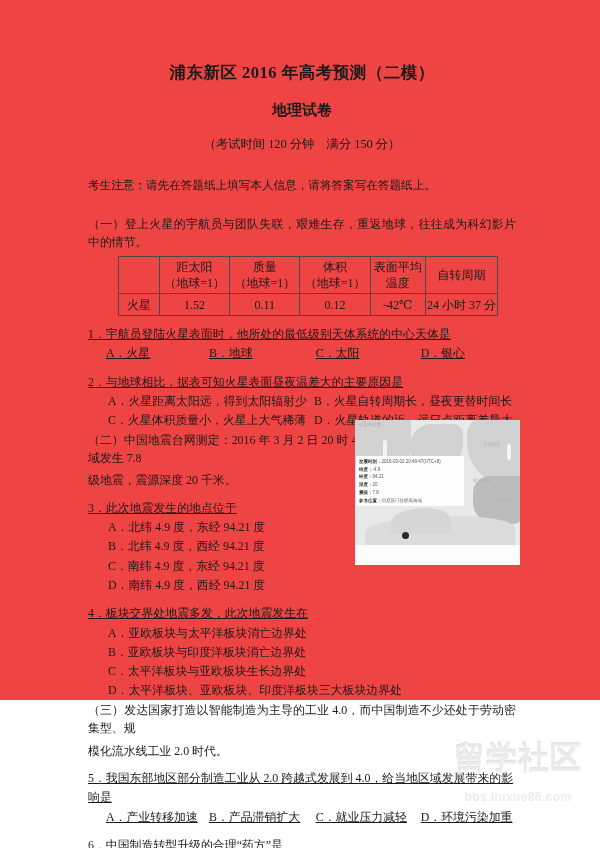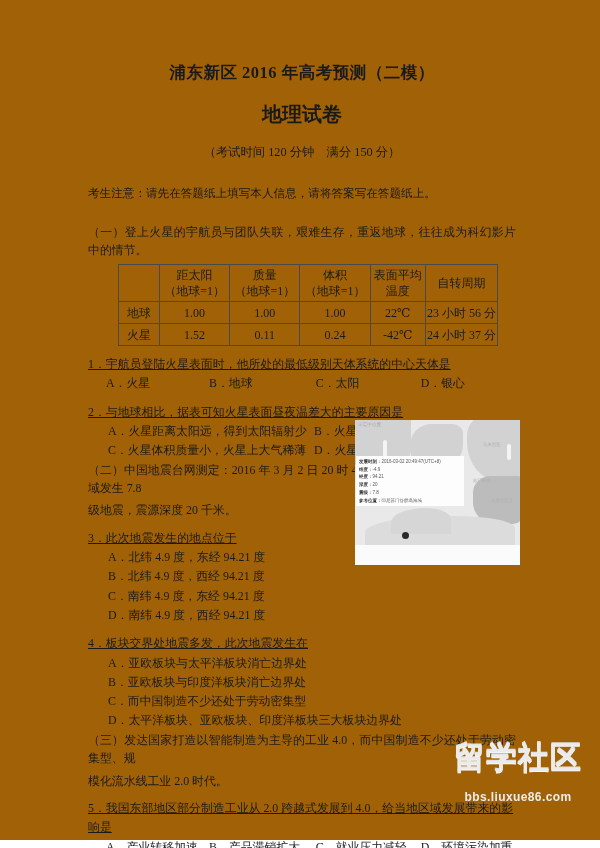--- a/index.html
+++ b/index.html
@@ -12,42 +12,42 @@
     height: 848px;
     position: relative;
     font-family: "Liberation Serif", "DejaVu Serif", serif;
     color: #1a1a1a;
     overflow: hidden;
   }
   .page {
     position: absolute;
     left: 0; top: 0;
     width: 600px;
-    height: 840px;
-    background: #a16207;
+    height: 700px;
+    background: #ef4444;
   }
   .content {
     position: absolute;
     left: 88px;
     top: 62px;
     width: 428px;
   }
 
   
   .doc-title {
     text-align: center;
     font-size: 16.5px;
     font-weight: bold;
     letter-spacing: 0.5px;
     margin: 0 0 18px 0;
     line-height: 1.3;
   }
   .doc-subtitle {
     text-align: center;
-    font-size: 20px;
+    font-size: 15px;
     font-weight: bold;
     margin: 0 0 16px 0;
   }
   .doc-exam-info {
     text-align: center;
     font-size: 12.3px;
     margin: 0 0 24px 0;
   }
   .notice {
     font-size: 11.6px;
@@ -119,20 +119,21 @@
     margin: 0 0 0 20px;
     display: flex;
     align-items: center;
   }
   .opts-2col .oc1 { width: 206px; }
   .opts-2col .oc2 { width: 200px; }
 
   .opts-row4 {
     margin: 0 0 0 18px;
     display: flex;
+    text-decoration: underline;
   }
   .opts-row4 .o { white-space: nowrap; }
   .opts-row4 .o1 { width: 108px; }
   .opts-row4 .o2 { width: 112px; }
   .opts-row4 .o3 { width: 110px; }
   .opts-row4 .o4 { width: 100px; }
 
   
   .figure-wrap {
     position: absolute;
@@ -278,32 +279,24 @@
               <span>表面平均</span>
               <span class="hdr-line2">温度</span>
             </td>
             <td class="col-rot">
               <span>自转周期</span>
             </td>
           </tr>
         </thead>
         <tbody>
           <tr>
-            <td>地球</td>
-            <td>1.00</td>
-            <td>1.00</td>
-            <td>1.00</td>
-            <td>22℃</td>
-            <td>23 小时 56 分</td>
-          </tr>
-          <tr>
             <td>火星</td>
             <td>1.52</td>
             <td>0.11</td>
-            <td>0.24</td>
+            <td>0.12</td>
             <td>-42℃</td>
             <td>24 小时 37 分</td>
           </tr>
         </tbody>
       </table>
     </div>
 
     <div class="q q-stem">1．宇航员登陆火星表面时，他所处的最低级别天体系统的中心天体是</div>
     <div class="q opts-row4">
       <span class="o o1">A．火星</span>
@@ -330,21 +323,21 @@
       <div class="opt-line">A．北纬 4.9 度，东经 94.21 度</div>
       <div class="opt-line">B．北纬 4.9 度，西经 94.21 度</div>
       <div class="opt-line">C．南纬 4.9 度，东经 94.21 度</div>
       <div class="opt-line">D．南纬 4.9 度，西经 94.21 度</div>
     </div>
 
     <div class="q q-stem">4．板块交界处地震多发，此次地震发生在</div>
     <div class="q opts-stack">
       <div class="opt-line">A．亚欧板块与太平洋板块消亡边界处</div>
       <div class="opt-line">B．亚欧板块与印度洋板块消亡边界处</div>
-      <div class="opt-line">C．而中国制造不少还处于劳动密集型</div>
+      <div class="opt-line">C．太平洋板块与亚欧板块生长边界处</div>
       <div class="opt-line">D．太平洋板块、亚欧板块、印度洋板块三大板块边界处</div>
     </div>
 
     <div class="para">（三）发达国家打造以智能制造为主导的工业 4.0，而中国制造不少还处于劳动密集型、规</div>
     <div class="para">模化流水线工业 2.0 时代。</div>
 
     <div class="q q-stem">5．我国东部地区部分制造工业从 2.0 跨越式发展到 4.0，给当地区域发展带来的影响是</div>
     <div class="q opts-row4">
       <span class="o o1">A．产业转移加速</span>
       <span class="o o2">B．产品滞销扩大</span>

